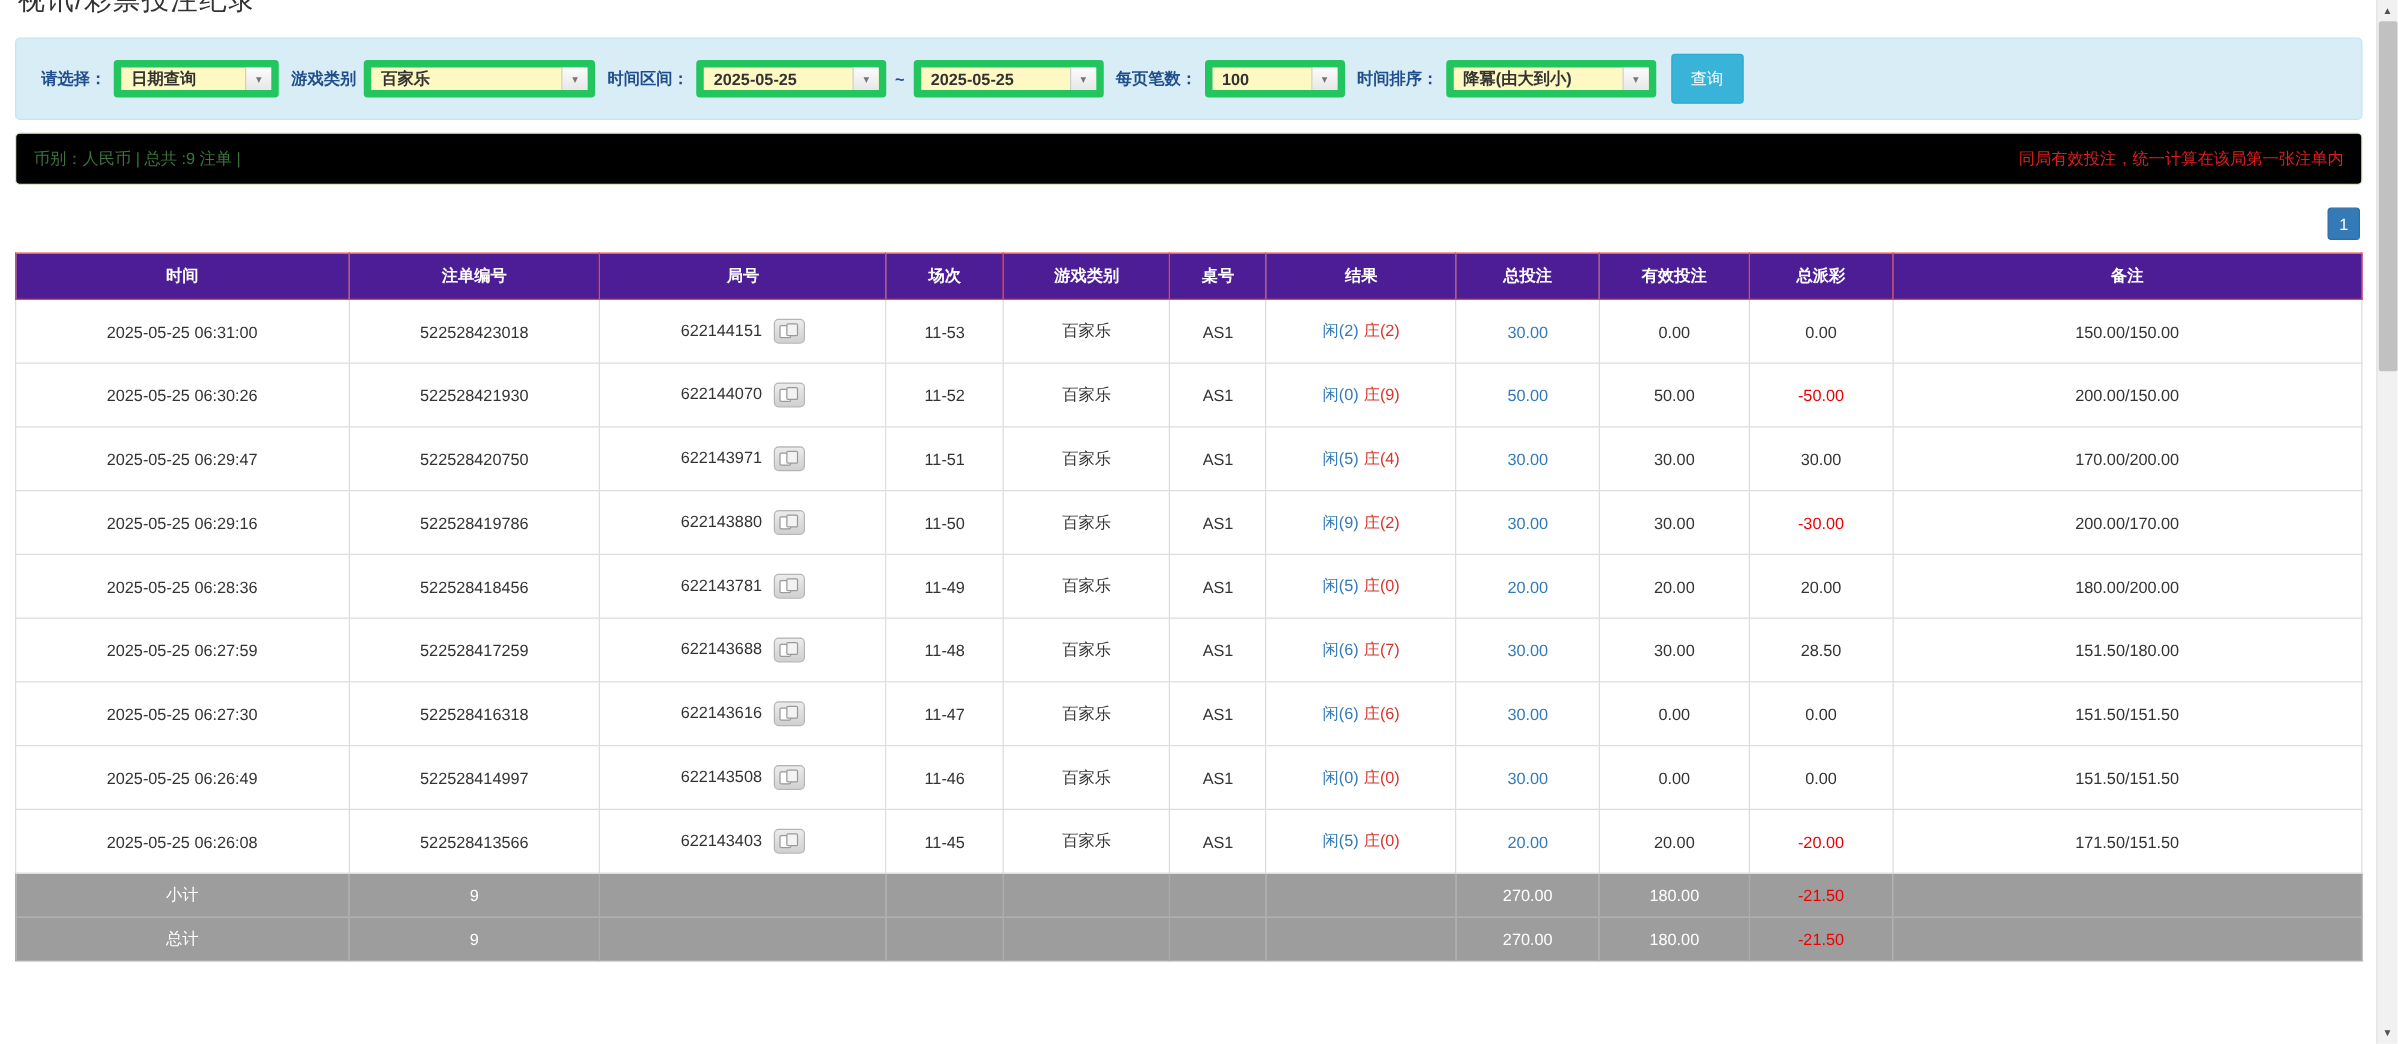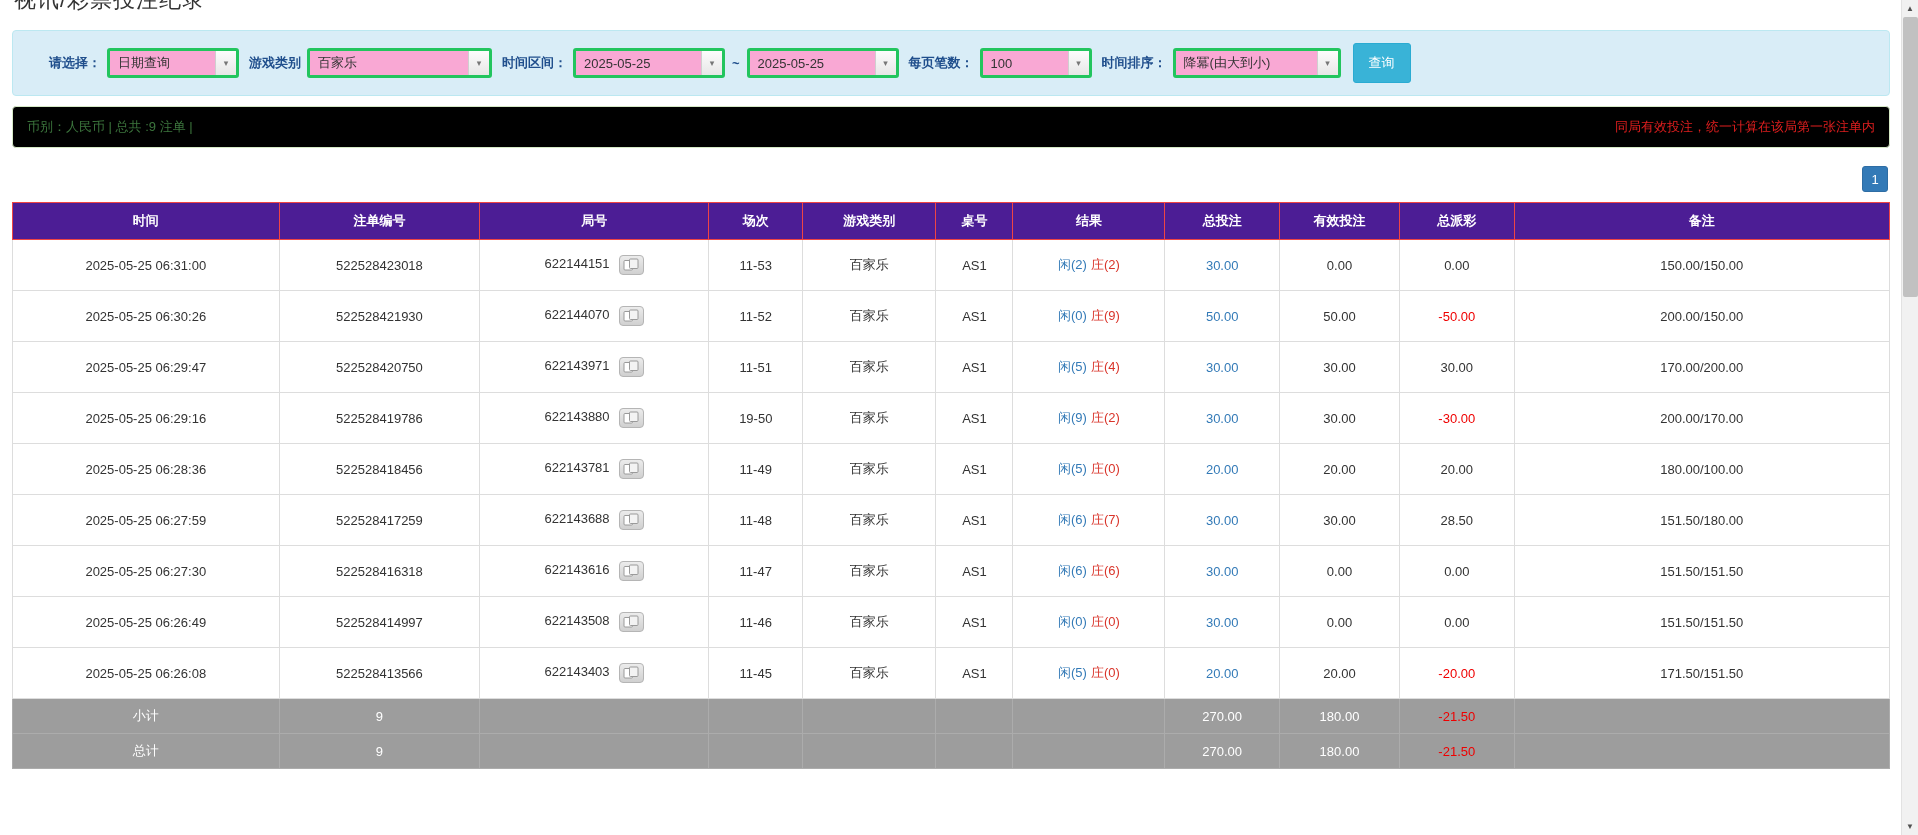--- a/index.html
+++ b/index.html
@@ -14,26 +14,26 @@
   }
   .main { position: absolute; left: 0; top: 0; right: 17px; padding: 0 11px 0 12px; }
 
   
   .page-title { height: 13px; overflow: hidden; margin-left: 2px; }
   .page-title span { display: block; font-size: 22px; color: #333; margin-top: -15px; letter-spacing: 1px; }
 
   
   .filter-bar {
     margin-top: 17px; background: #d9edf7; border: 1px solid #bce8f1;
-    border-radius: 4px; padding: 12px 26px; display: flex; align-items: center;
+    border-radius: 4px; padding: 12px 10px; display: flex; align-items: center;
   }
   .flabel { color: #1f4e8c; font-weight: bold; font-size: 13px; margin: 0 6px 0 10px; white-space: nowrap; }
   .combo {
-    display: flex; align-items: center; background: #f9a8d4; border: 3px solid #22c55e;
-    border-radius: 3px; height: 30px; overflow: hidden; cursor: pointer;
+    display: flex; align-items: center; background: #fef9c3; border: 6px solid #22c55e;
+    border-radius: 3px; height: 30px; overflow: hidden; cursor: pointer; font-weight: bold;
   }
   .combo-text { flex: 1; padding: 0 8px; font-size: 13px; color: #333; text-align: left; white-space: nowrap; }
   .combo-btn {
     width: 21px; align-self: stretch; border-left: 1px solid #cfcfcf;
     background: linear-gradient(#fcfcfc, #e7e7e7); display: flex; align-items: center;
     justify-content: center; color: #777; font-size: 9px;
   }
   .w-query { width: 132px; } .w-game { width: 185px; } .w-date { width: 152px; gap: 26px; }
   .w-per { width: 112px; gap: 32px; } .w-sort { width: 168px; }
   .tilde { margin: 0 7px; color: #1f4e8c; font-weight: bold; }
@@ -249,21 +249,21 @@
     <td>522528419786</td>
     <td>
       <span>622143880</span>
       <span class="round-icon">
         <svg width="17" height="13" viewBox="0 0 17 13">
           <rect x="1" y="2.5" width="8.5" height="9.5" rx="1" fill="#fff" stroke="#9a9a9a"></rect>
           <rect x="6.5" y="1" width="8.5" height="9.5" rx="1" fill="#f3f3f3" stroke="#9a9a9a"></rect>
         </svg>
       </span>
     </td>
-    <td>19-50</td>
+    <td>11-50</td>
     <td>百家乐</td>
     <td>AS1</td>
     <td>
       <span class="res-player">闲(9)</span><span class="res-banker">庄(2)</span>
     </td>
     <td class="blue-link">30.00</td>
     <td>30.00</td>
     <td class="neg">-30.00</td>
     <td>200.00/170.00</td>
   </tr>
@@ -281,21 +281,21 @@
     </td>
     <td>11-49</td>
     <td>百家乐</td>
     <td>AS1</td>
     <td>
       <span class="res-player">闲(5)</span><span class="res-banker">庄(0)</span>
     </td>
     <td class="blue-link">20.00</td>
     <td>20.00</td>
     <td>20.00</td>
-    <td>180.00/100.00</td>
+    <td>180.00/200.00</td>
   </tr>
         <tr>
     <td>2025-05-25 06:27:59</td>
     <td>522528417259</td>
     <td>
       <span>622143688</span>
       <span class="round-icon">
         <svg width="17" height="13" viewBox="0 0 17 13">
           <rect x="1" y="2.5" width="8.5" height="9.5" rx="1" fill="#fff" stroke="#9a9a9a"></rect>
           <rect x="6.5" y="1" width="8.5" height="9.5" rx="1" fill="#f3f3f3" stroke="#9a9a9a"></rect>

